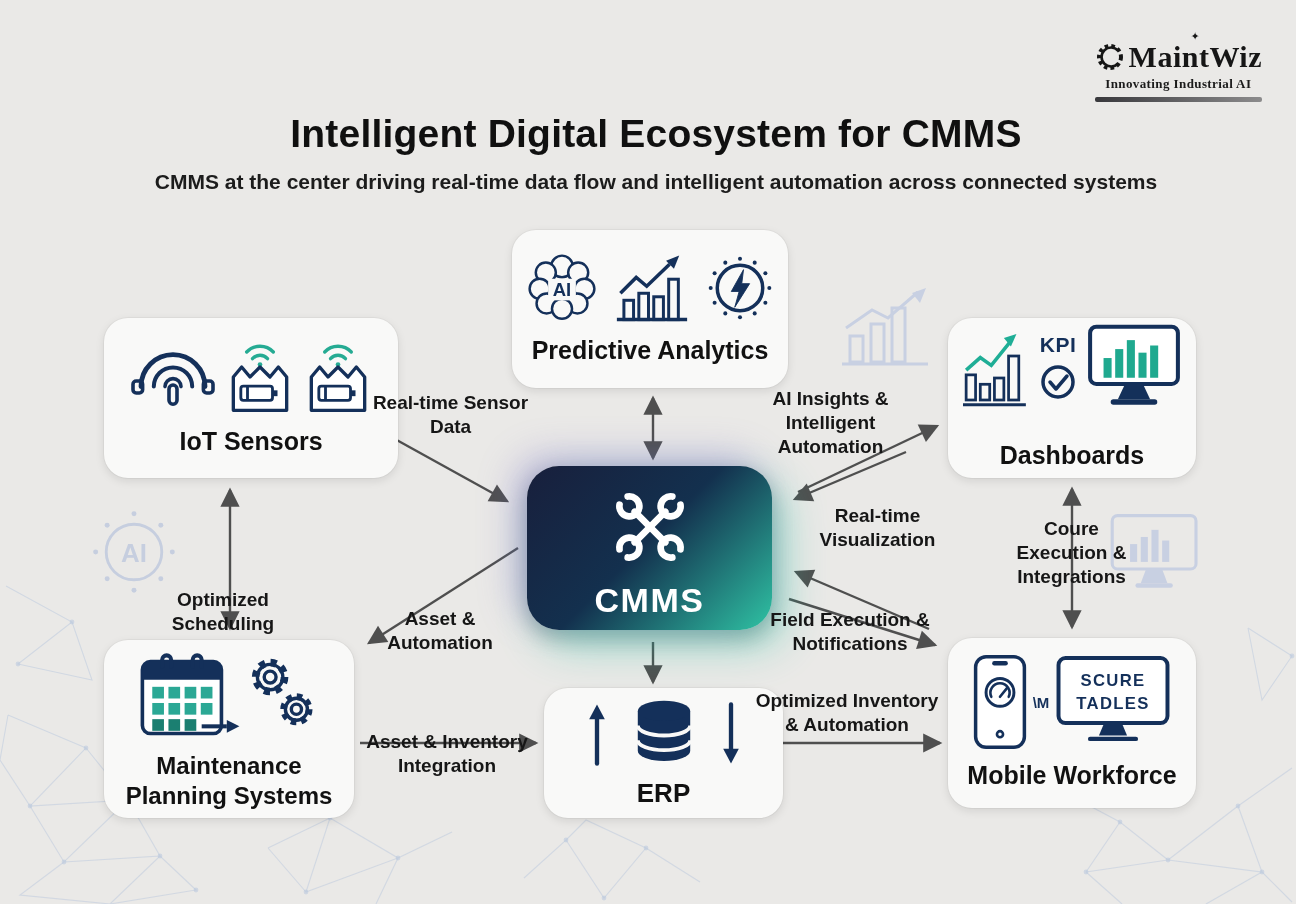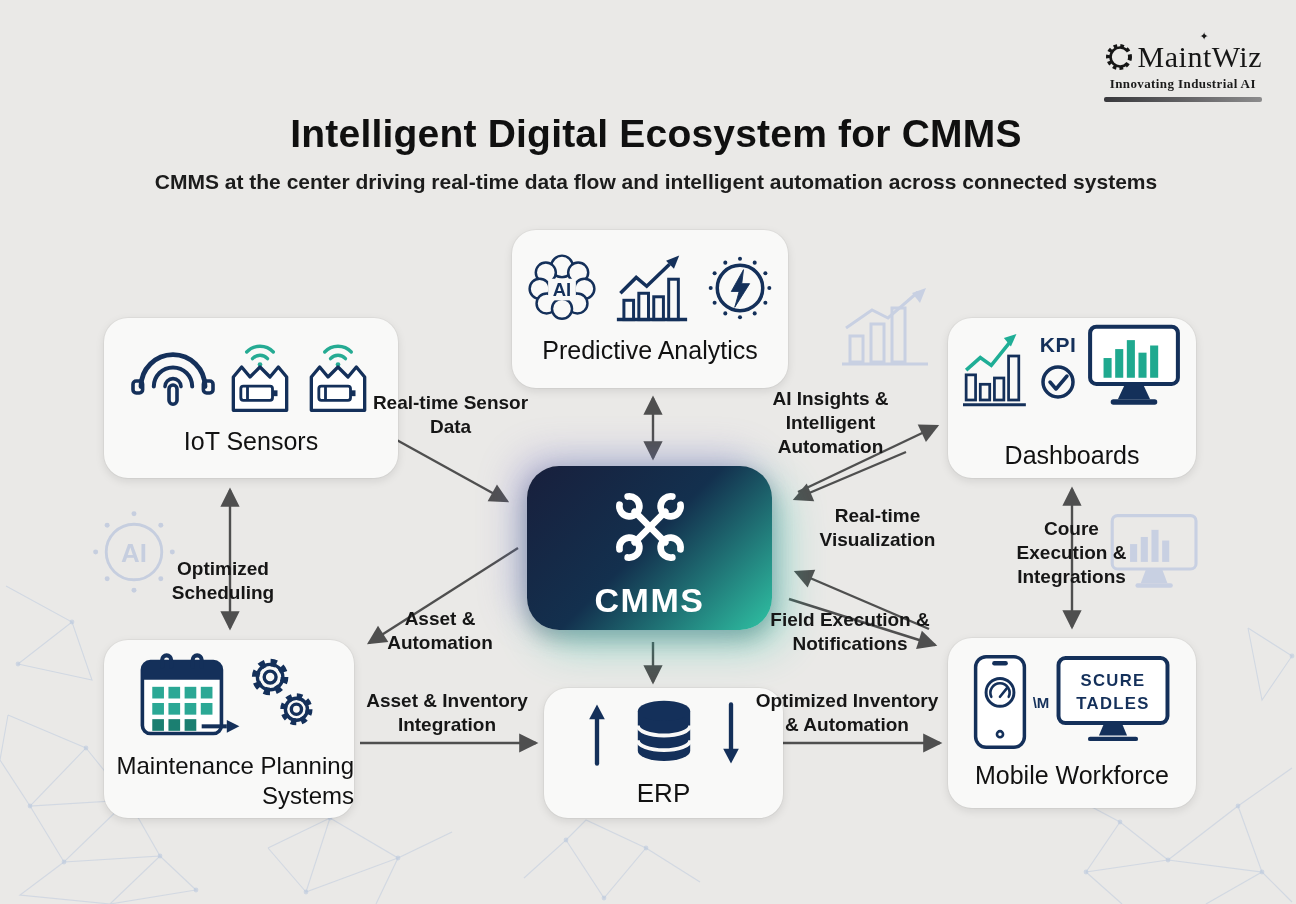--- a/index.html
+++ b/index.html
@@ -14,33 +14,33 @@
   .mesh{z-index:0;}
   .wm{position:absolute; z-index:1; opacity:.85;}
   .arrows{z-index:2; pointer-events:none;}
   
   .header{position:absolute; left:0; top:112px; width:100%; text-align:center; z-index:3;padding-left:8px;}
   .title{font-size:39px; font-weight:700; letter-spacing:.2px; color:#101010;}
   .subtitle{margin-top:14px; font-size:21px; font-weight:700; color:#1c1c1c;}
   
   .logo{position:absolute; right:34px; top:40px; z-index:3; text-align:center;}
   .logo-row{display:flex; align-items:center; justify-content:center; gap:2px; position:relative;}
-  .logo-name{font-family:"Liberation Serif", serif; font-size:30px; font-weight:400; color:#161616; letter-spacing:.5px;}
+  .logo-name{font-family:"Liberation Serif", serif; font-size:30px; font-weight:700; color:#161616; letter-spacing:.5px;}
   .sparkle{position:absolute; top:-10px; left:96px; font-size:11px; color:#161616;}
   .logo-tagline{font-family:"Liberation Serif", serif; font-size:13px; font-weight:600; color:#1b1b1b; margin-top:2px; letter-spacing:.4px;}
   .logo-bar{height:5px; margin-top:5px; border-radius:2px;
     background:linear-gradient(90deg, rgba(25,25,30,.85), rgba(25,25,30,.45));}
   
   .card{
     position:absolute; z-index:4;
     background:#f9f9f8; border-radius:24px;
     box-shadow:0 3px 10px rgba(0,0,0,.10), 0 0 0 1px rgba(0,0,0,.035);
     display:flex; flex-direction:column; align-items:center; justify-content:center;
   }
-  .card-label{font-size:25px; font-weight:400; color:#111; text-align:right; line-height:1.25; margin-top:10px;}
+  .card-label{font-size:25px; font-weight:700; color:#111; text-align:center; line-height:1.25; margin-top:10px;}
   .icon-row{display:flex; align-items:center; justify-content:center;}
   .cmms-card{
     position:absolute; z-index:4; border-radius:32px;
     background:linear-gradient(135deg,#181f3c 0%,#13304e 48%,#2fc3a4 100%);
     box-shadow:-12px -10px 36px rgba(120,108,198,.38), 12px 16px 42px rgba(47,195,164,.45), 0 8px 20px rgba(0,0,0,.25);
     display:flex; flex-direction:column; align-items:center; justify-content:center;
   }
   .cmms-label{color:#fff; font-size:34px; font-weight:700; letter-spacing:1.5px; margin-top:4px;}
   
   .edge-label{position:absolute; z-index:5; font-size:19px; font-weight:600; color:#161616;
@@ -382,20 +382,20 @@
         <polygon points="56,78 50,92 82,92 76,78" fill="#14305a"></polygon>
         <line x1="40" y1="96" x2="92" y2="96" stroke="#14305a" stroke-width="5" stroke-linecap="round"></line>
       </svg>
     </div>
     <div class="card-label">Mobile Workforce</div>
   </div>
 
   <div class="edge-label" style="left:368px; top:391px; width:165px;">Real-time Sensor Data</div>
   <div class="edge-label" style="left:748px; top:387px; width:165px;">AI Insights &amp; Intelligent Automation</div>
   <div class="edge-label" style="left:795px; top:504px; width:165px;">Real-time Visualization</div>
-  <div class="edge-label" style="left:148px; top:557px; width:150px;">Optimized Scheduling</div>
+  <div class="edge-label" style="left:148px; top:588px; width:150px;">Optimized Scheduling</div>
   <div class="edge-label" style="left:375px; top:607px; width:130px;">Asset &amp; Automation</div>
-  <div class="edge-label" style="left:352px; top:689px; width:190px;">Asset &amp; Inventory Integration</div>
+  <div class="edge-label" style="left:352px; top:730px; width:190px;">Asset &amp; Inventory Integration</div>
   <div class="edge-label" style="left:748px; top:689px; width:198px;">Optimized Inventory &amp; Automation</div>
   <div class="edge-label" style="left:770px; top:608px; width:160px;">Field Execution &amp; Notifications</div>
   <div class="edge-label" style="left:1003px; top:517px; width:137px;">Coure Execution &amp; Integrations</div>
 
 </div>
 
 </body></html>

